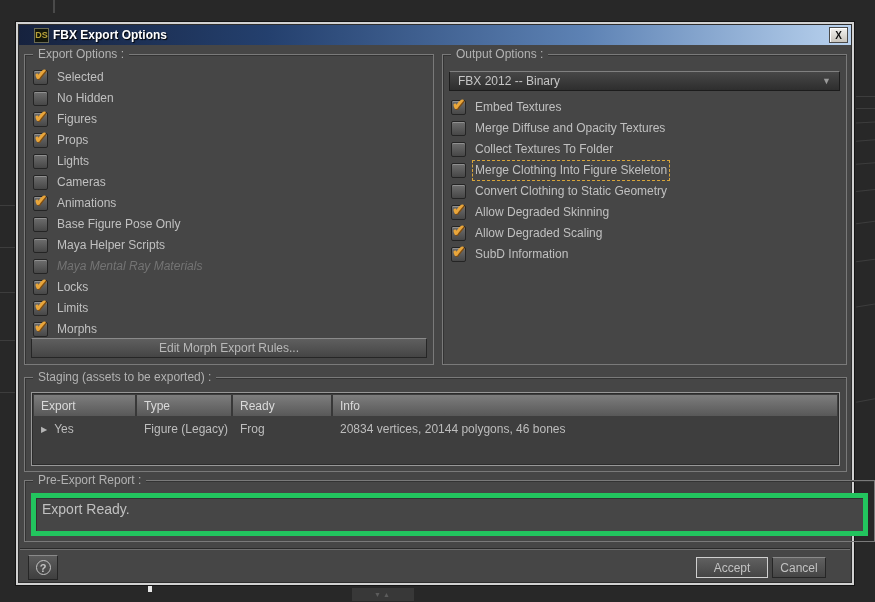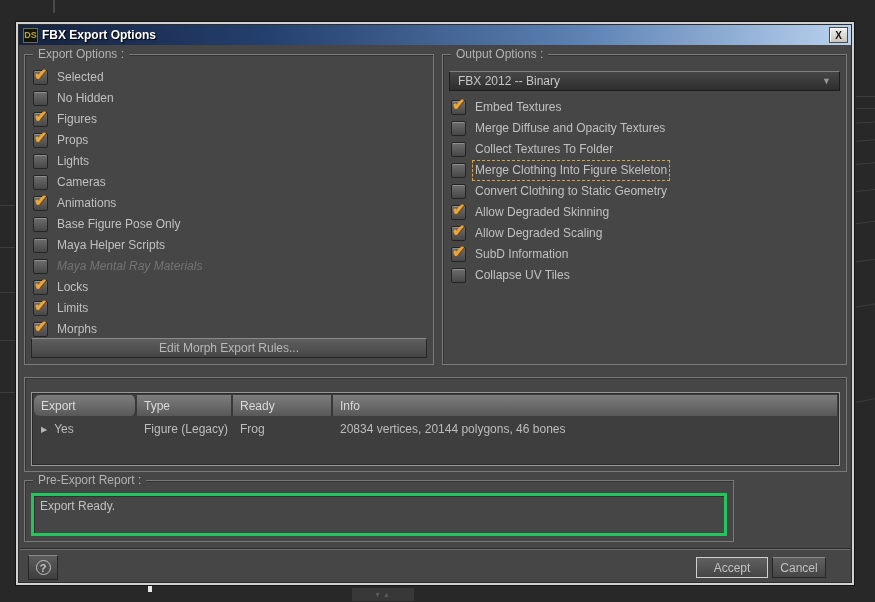--- a/index.html
+++ b/index.html
@@ -9,37 +9,37 @@
   
   .vp-line{position:absolute;background:#3d3d3d;}
   .vp-handle{position:absolute;left:352px;top:588px;width:62px;height:13px;background:#383838;
     color:#5c5c5c;font-size:7px;text-align:center;line-height:13px;letter-spacing:2px;}
 
   
   .dialog{position:absolute;left:16px;top:22px;width:838px;height:563px;background:#464646;
     border:2px solid #d2d2d2;box-shadow:0 0 0 1px #141414, inset 0 0 0 1px #2e2e2e;}
   .titlebar{position:absolute;left:1px;top:1px;right:1px;height:20px;
     background:linear-gradient(90deg,#16223e 0%,#24406e 30%,#5d82b4 68%,#b9d2ee 100%);
-    display:flex;align-items:center;padding:0 4px;}
+    display:flex;align-items:center;padding:0 15px;}
   .ds-icon{width:15px;height:15px;background:#12160a;border:1px solid #6a6a52;color:#b8a23a;
     font-size:9px;font-weight:bold;display:flex;align-items:center;justify-content:center;margin-right:4px;}
   .title-text{color:#ffffff;font-size:12px;font-weight:bold;text-shadow:1px 1px 1px #000;}
   .close-btn{position:absolute;right:3px;top:2px;width:19px;height:16px;
     background:linear-gradient(180deg,#f4f3f0,#c8c4bc);border:1px solid #4a4a4a;
     box-shadow:inset 1px 1px 0 #fff;color:#111;font-size:10px;font-weight:bold;line-height:13px;
     text-align:center;padding:0;font-family:"Liberation Sans",sans-serif;cursor:default;}
 
   
   .groupbox{position:absolute;border:1px solid #7a7a7a;box-shadow:inset 1px 1px 0 #333;}
   .legend{position:absolute;top:-8px;left:8px;background:#464646;padding:0 5px;
     color:#b2b2b2;font-size:12px;white-space:nowrap;}
   .gb-export{left:6px;top:30px;width:410px;height:311px;}
   .gb-output{left:424px;top:30px;width:405px;height:311px;text-align:right;}
   .gb-staging{left:6px;top:353px;width:823px;height:95px;}
-  .gb-report{left:6px;top:456px;width:710px;height:62px;}
+  .gb-report{left:6px;top:456px;width:851px;height:62px;}
 
   
   .chk-list{position:absolute;left:0;right:0;top:12px;}
   .chk-row{height:21px;display:flex;align-items:center;padding-left:8px;}
   .chk{width:15px;height:15px;flex:0 0 15px;background:linear-gradient(180deg,#6e6e6e,#474747);
     border:1px solid #242424;box-shadow:inset 0 1px 0 #909090;border-radius:2px;position:relative;margin-right:9px;}
   .chk .mark{position:absolute;left:0px;top:-6px;color:#e9a63b;font-size:16px;font-weight:bold;
     text-shadow:1px 1px 0 #7c4c12;}
   .chk-label{color:#c0c0c0;font-size:12px;line-height:15px;}
   .chk-label.focused{outline:1px dashed #d8a53a;outline-offset:2px;}
@@ -56,28 +56,28 @@
   .out-list{top:42px;}
 
   
   .table{position:absolute;left:6px;right:6px;top:14px;height:74px;background:#3e3e3e;
     border:1px solid #989898;box-shadow:inset 0 0 0 1px #2b2b2b;}
   .thead{display:flex;height:21px;margin:2px 2px 0 2px;}
   .th{background:linear-gradient(180deg,#7d7d7d,#585858);border-right:2px solid #383838;
     color:#dadada;font-size:12px;display:flex;align-items:center;padding-left:7px;}
   .tbody .tr{display:flex;height:22px;margin:2px 2px 0 2px;}
   .td{color:#bdbdbd;font-size:12px;display:flex;align-items:center;padding-left:7px;}
-  .c0{width:103px;flex:0 0 103px;border-radius:6px;} .c1{width:96px;flex:0 0 96px;}
+  .c0{width:103px;flex:0 0 103px;} .c1{width:96px;flex:0 0 96px;}
   .c2{width:100px;flex:0 0 100px;} .c3{flex:1;border-right:none!important;}
   .tri{color:#b5b5b5;font-size:8px;margin-right:7px;}
 
   
   .report-box{position:absolute;left:6px;right:6px;top:12px;height:43px;background:#464646;
-    border:3px solid #22c55e;box-shadow:inset 1px 1px 0 #303030;
-    color:#c0c0c0;font-size:12px;padding:3px 6px;}
+    border:5px solid #22c55e;box-shadow:inset 1px 1px 0 #303030;
+    color:#c0c0c0;font-size:14px;padding:3px 6px;}
 
   
   .footer-sep{position:absolute;left:2px;right:2px;top:524px;height:2px;
     border-top:1px solid #2a2a2a;border-bottom:1px solid #6e6e6e;}
   .help-btn{position:absolute;left:10px;top:531px;width:30px;height:25px;
     background:linear-gradient(180deg,#5c5c5c,#3f3f3f);border:1px solid #262626;border-top-color:#8a8a8a;
     color:#c4c4c4;padding:0;cursor:default;}
   .help-glyph{display:inline-block;width:15px;height:15px;border:1px solid #c4c4c4;border-radius:50%;
     font-size:11px;line-height:14px;font-weight:bold;}
   .btn{position:absolute;top:533px;height:21px;background:linear-gradient(180deg,#606060,#454545);
@@ -230,28 +230,25 @@
             <span class="mark">✔</span>
           </span>
           <span class="chk-label">Allow Degraded Scaling</span>
         </div>
         <div class="chk-row">
           <span class="chk">
             <span class="mark">✔</span>
           </span>
           <span class="chk-label">SubD Information</span>
         </div>
-        <div class="chk-row">
-          <span class="chk"></span>
-          <span class="chk-label">Collapse UV Tiles</span>
-        </div>
       </div>
   </div>
 
   <div class="groupbox gb-staging">
+    <span class="legend">Staging (assets to be exported) :</span>
     <div class="table">
       <div class="thead" id="staging-head">
           <div class="th c0">Export</div>
           <div class="th c1">Type</div>
           <div class="th c2">Ready</div>
           <div class="th c3">Info</div>
         </div>
       <div class="tbody" id="staging-body">
           <div class="tr">
             <div class="td c0"><span class="tri">▶</span>Yes</div>

